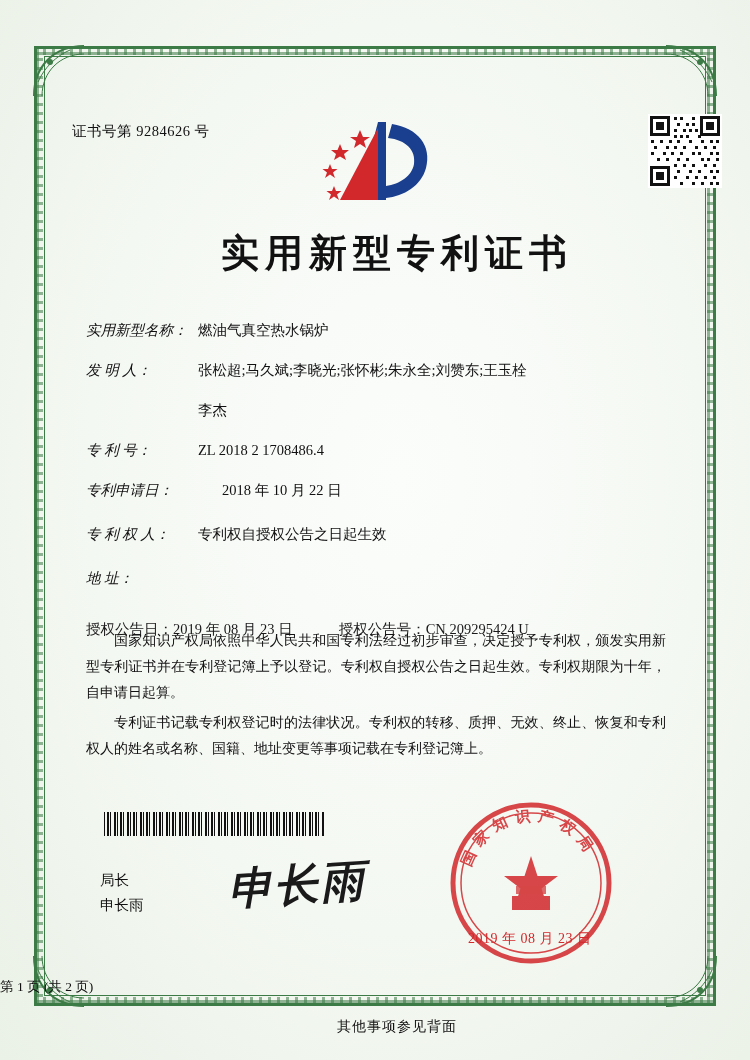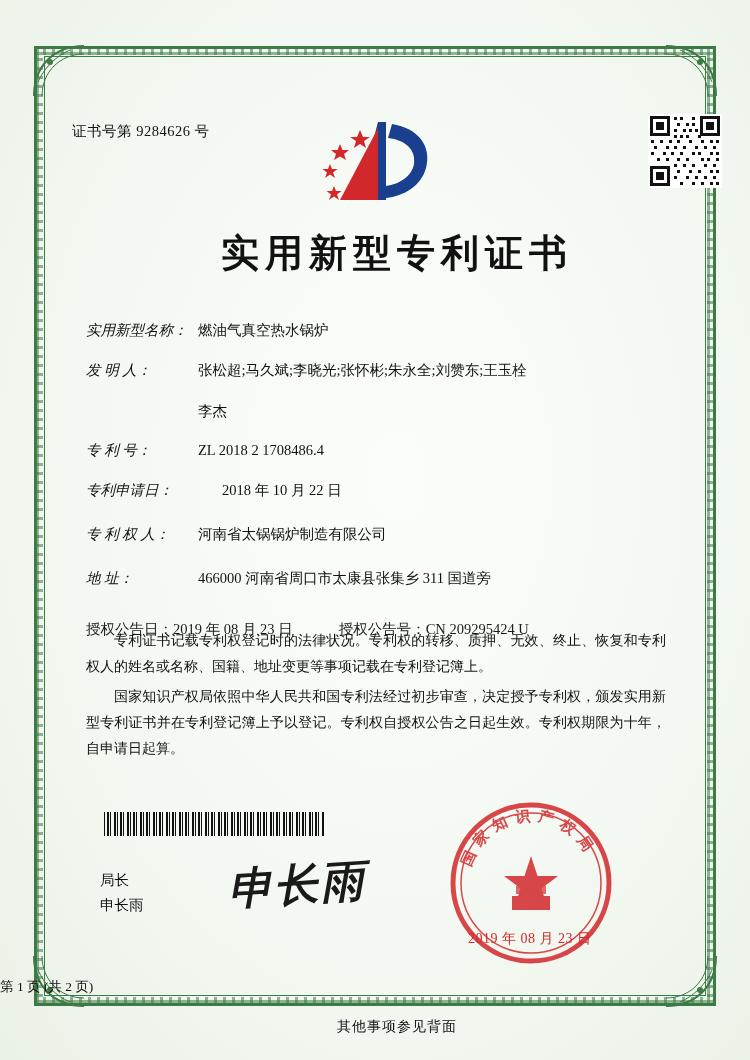--- a/index.html
+++ b/index.html
@@ -121,20 +121,21 @@
   }
   .flabel.w-name { width: 112px; font-style: italic; }
   .fvalue {
     flex: 1;
     color: #111;
     word-break: break-all;
   }
   .fvalue.cont {
     padding-left: 112px;
     margin-top: 19px;
+    font-family: Liberation Mono, monospace;
   }
   .frow.split .half-label { white-space: nowrap; }
   .frow.split .half-val { margin-right: 46px; }
 
   
   .paras {
     position: absolute;
     left: 86px; top: 628px;
     width: 580px;
     font-size: 14px;
@@ -374,40 +375,39 @@
       <div class="fvalue">ZL 2018 2 1708486.4</div>
     </div>
 
     <div class="frow" style="margin-bottom:22px;gap:24px;">
       <div class="flabel w-name">专利申请日：</div>
       <div class="fvalue">2018 年 10 月 22 日</div>
     </div>
 
     <div class="frow" style="margin-bottom:22px;">
       <div class="flabel w-name">专 利 权 人：</div>
-      <div class="fvalue">河南省太锅锅炉制造有限公司</div>
+      <div class="fvalue">专利权自授权公告之日起生效</div>
     </div>
 
     <div class="frow" style="margin-bottom:30px;justify-content:space-between;">
       <div class="flabel w-name">地 址：</div>
-      <div class="fvalue">466000 河南省周口市太康县张集乡 311 国道旁</div>
     </div>
 
     <div class="frow split">
       <div class="half-label">授权公告日：</div>
       <div class="half-val">2019 年 08 月 23 日</div>
       <div class="half-label">授权公告号：</div>
       <div class="half-val">CN 209295424 U</div>
     </div>
 
   </div>
 
   <div class="paras">
+    <p>国家知识产权局依照中华人民共和国专利法经过初步审查，决定授予专利权，颁发实用新型专利证书并在专利登记簿上予以登记。专利权自授权公告之日起生效。专利权期限为十年，自申请日起算。</p>
     <p>专利证书记载专利权登记时的法律状况。专利权的转移、质押、无效、终止、恢复和专利权人的姓名或名称、国籍、地址变更等事项记载在专利登记簿上。</p>
-    <p>国家知识产权局依照中华人民共和国专利法经过初步审查，决定授予专利权，颁发实用新型专利证书并在专利登记簿上予以登记。专利权自授权公告之日起生效。专利权期限为十年，自申请日起算。</p>
   </div>
 
   <div class="barcode"></div>
 
   <div class="director">
     <div>局长</div>
     <div>申长雨</div>
   </div>
   <div class="signature">申长雨</div>
 

